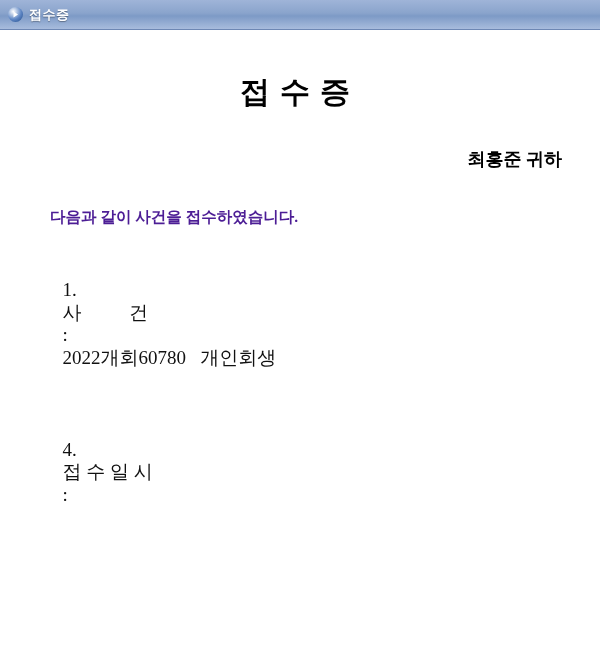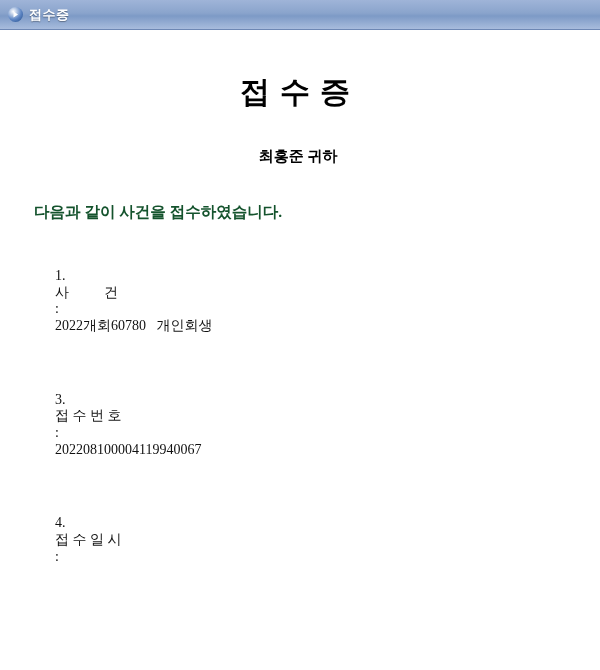--- a/index.html
+++ b/index.html
@@ -60,41 +60,41 @@
     font-size: 30px;
     font-weight: bold;
     letter-spacing: 10px;
     margin-top: 42px;
     margin-bottom: 0;
     color: #000;
     font-family: "Liberation Serif", serif;
   }
 
   .recipient {
-    text-align: center;
-    font-size: 15px;
+    text-align: right;
+    font-size: 18px;
     font-weight: bold;
     margin-top: 34px;
     padding-right: 4px;
     color: #000;
   }
 
   .lead {
     font-size: 15.5px;
     font-weight: bold;
     margin-top: 36px;
-    margin-left: 0;
-    color: #14532d;
+    margin-left: 16px;
+    color: #4c1d95;
   }
 
   .items {
     margin-top: 28px;
   }
   .item {
-    font-size: 14px;
+    font-size: 19px;
     color: #111;
     margin: 0 0 23px 0;
     line-height: 1.2;
     white-space: pre;
   }
   .item .redact {
     display: inline-block;
     width: 16px;
     height: 13px;
     background: #cfcfcf;
@@ -125,26 +125,20 @@
   <div class="items">
 
     <div class="item">
       <span>1.</span>
       <span>사          건</span>
       <span>:</span>
       <span>2022개회60780   개인회생</span>
     </div>
 
 
-    <div class="item">
-      <span>3.</span>
-      <span>접 수 번 호</span>
-      <span>:</span>
-      <span>202208100004119940067</span>
-    </div>
 
     <div class="item">
       <span>4.</span>
       <span>접 수 일 시</span>
       <span>:</span>
       
     </div>
 
   </div>
 

